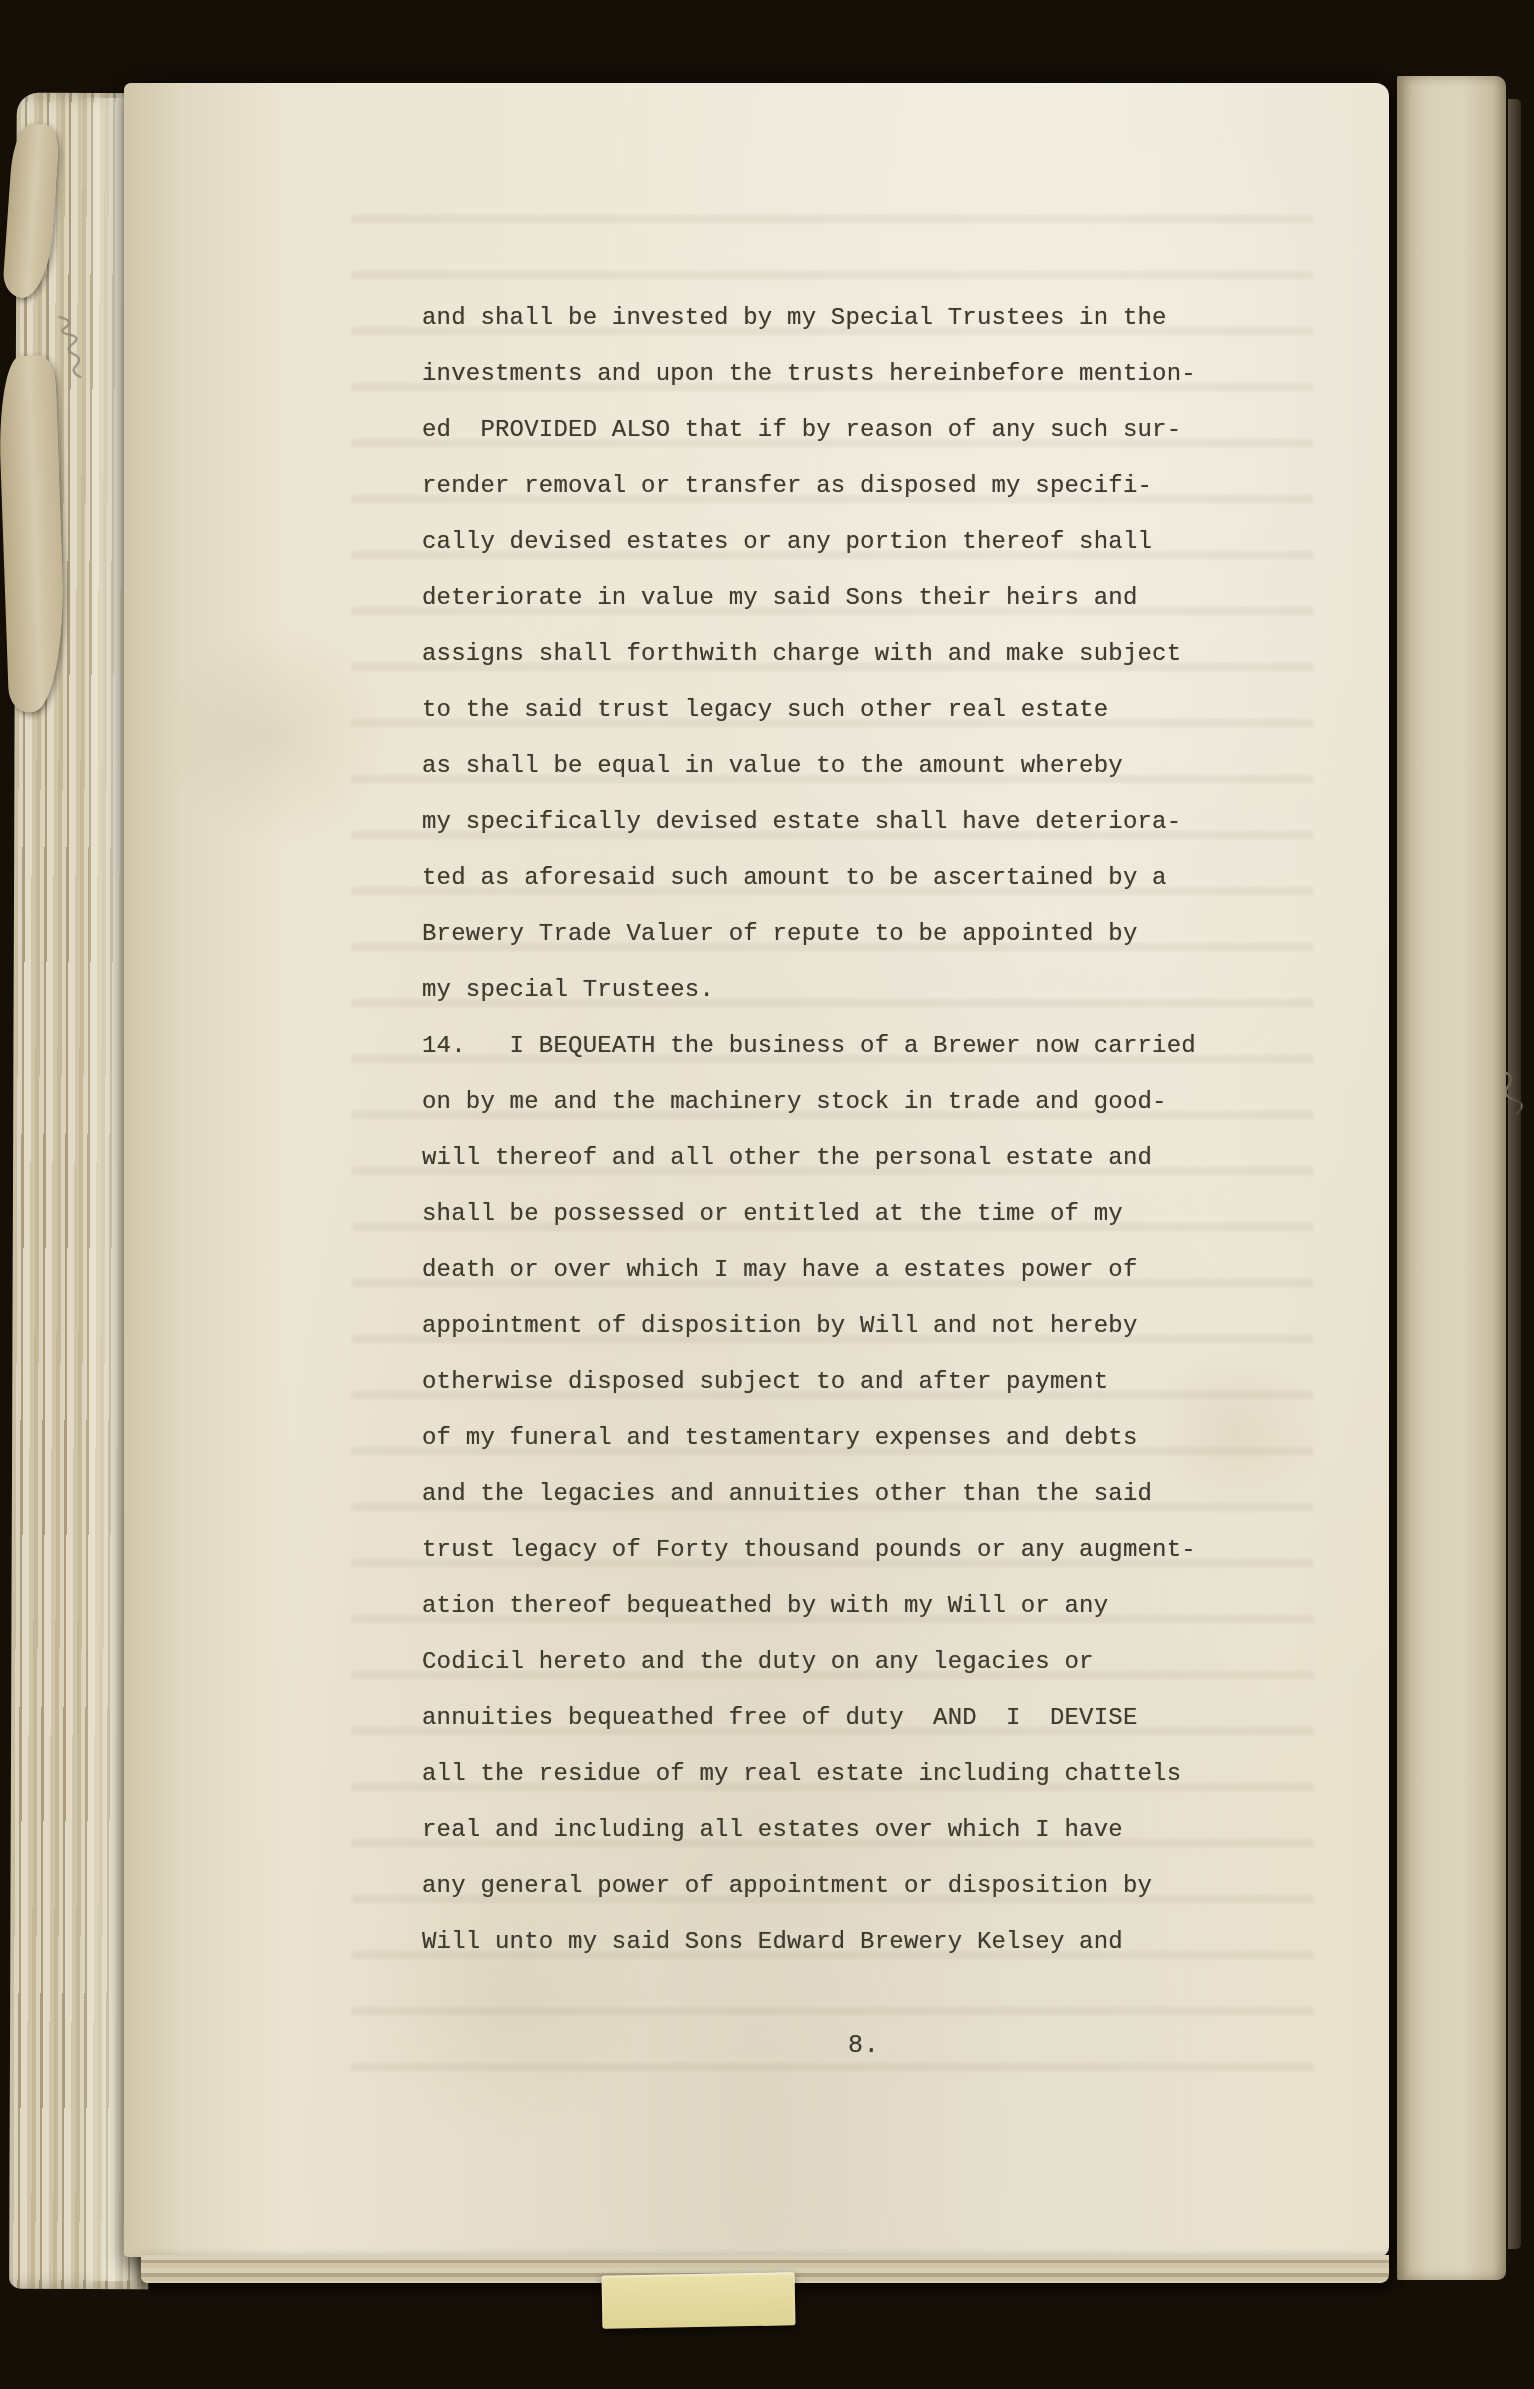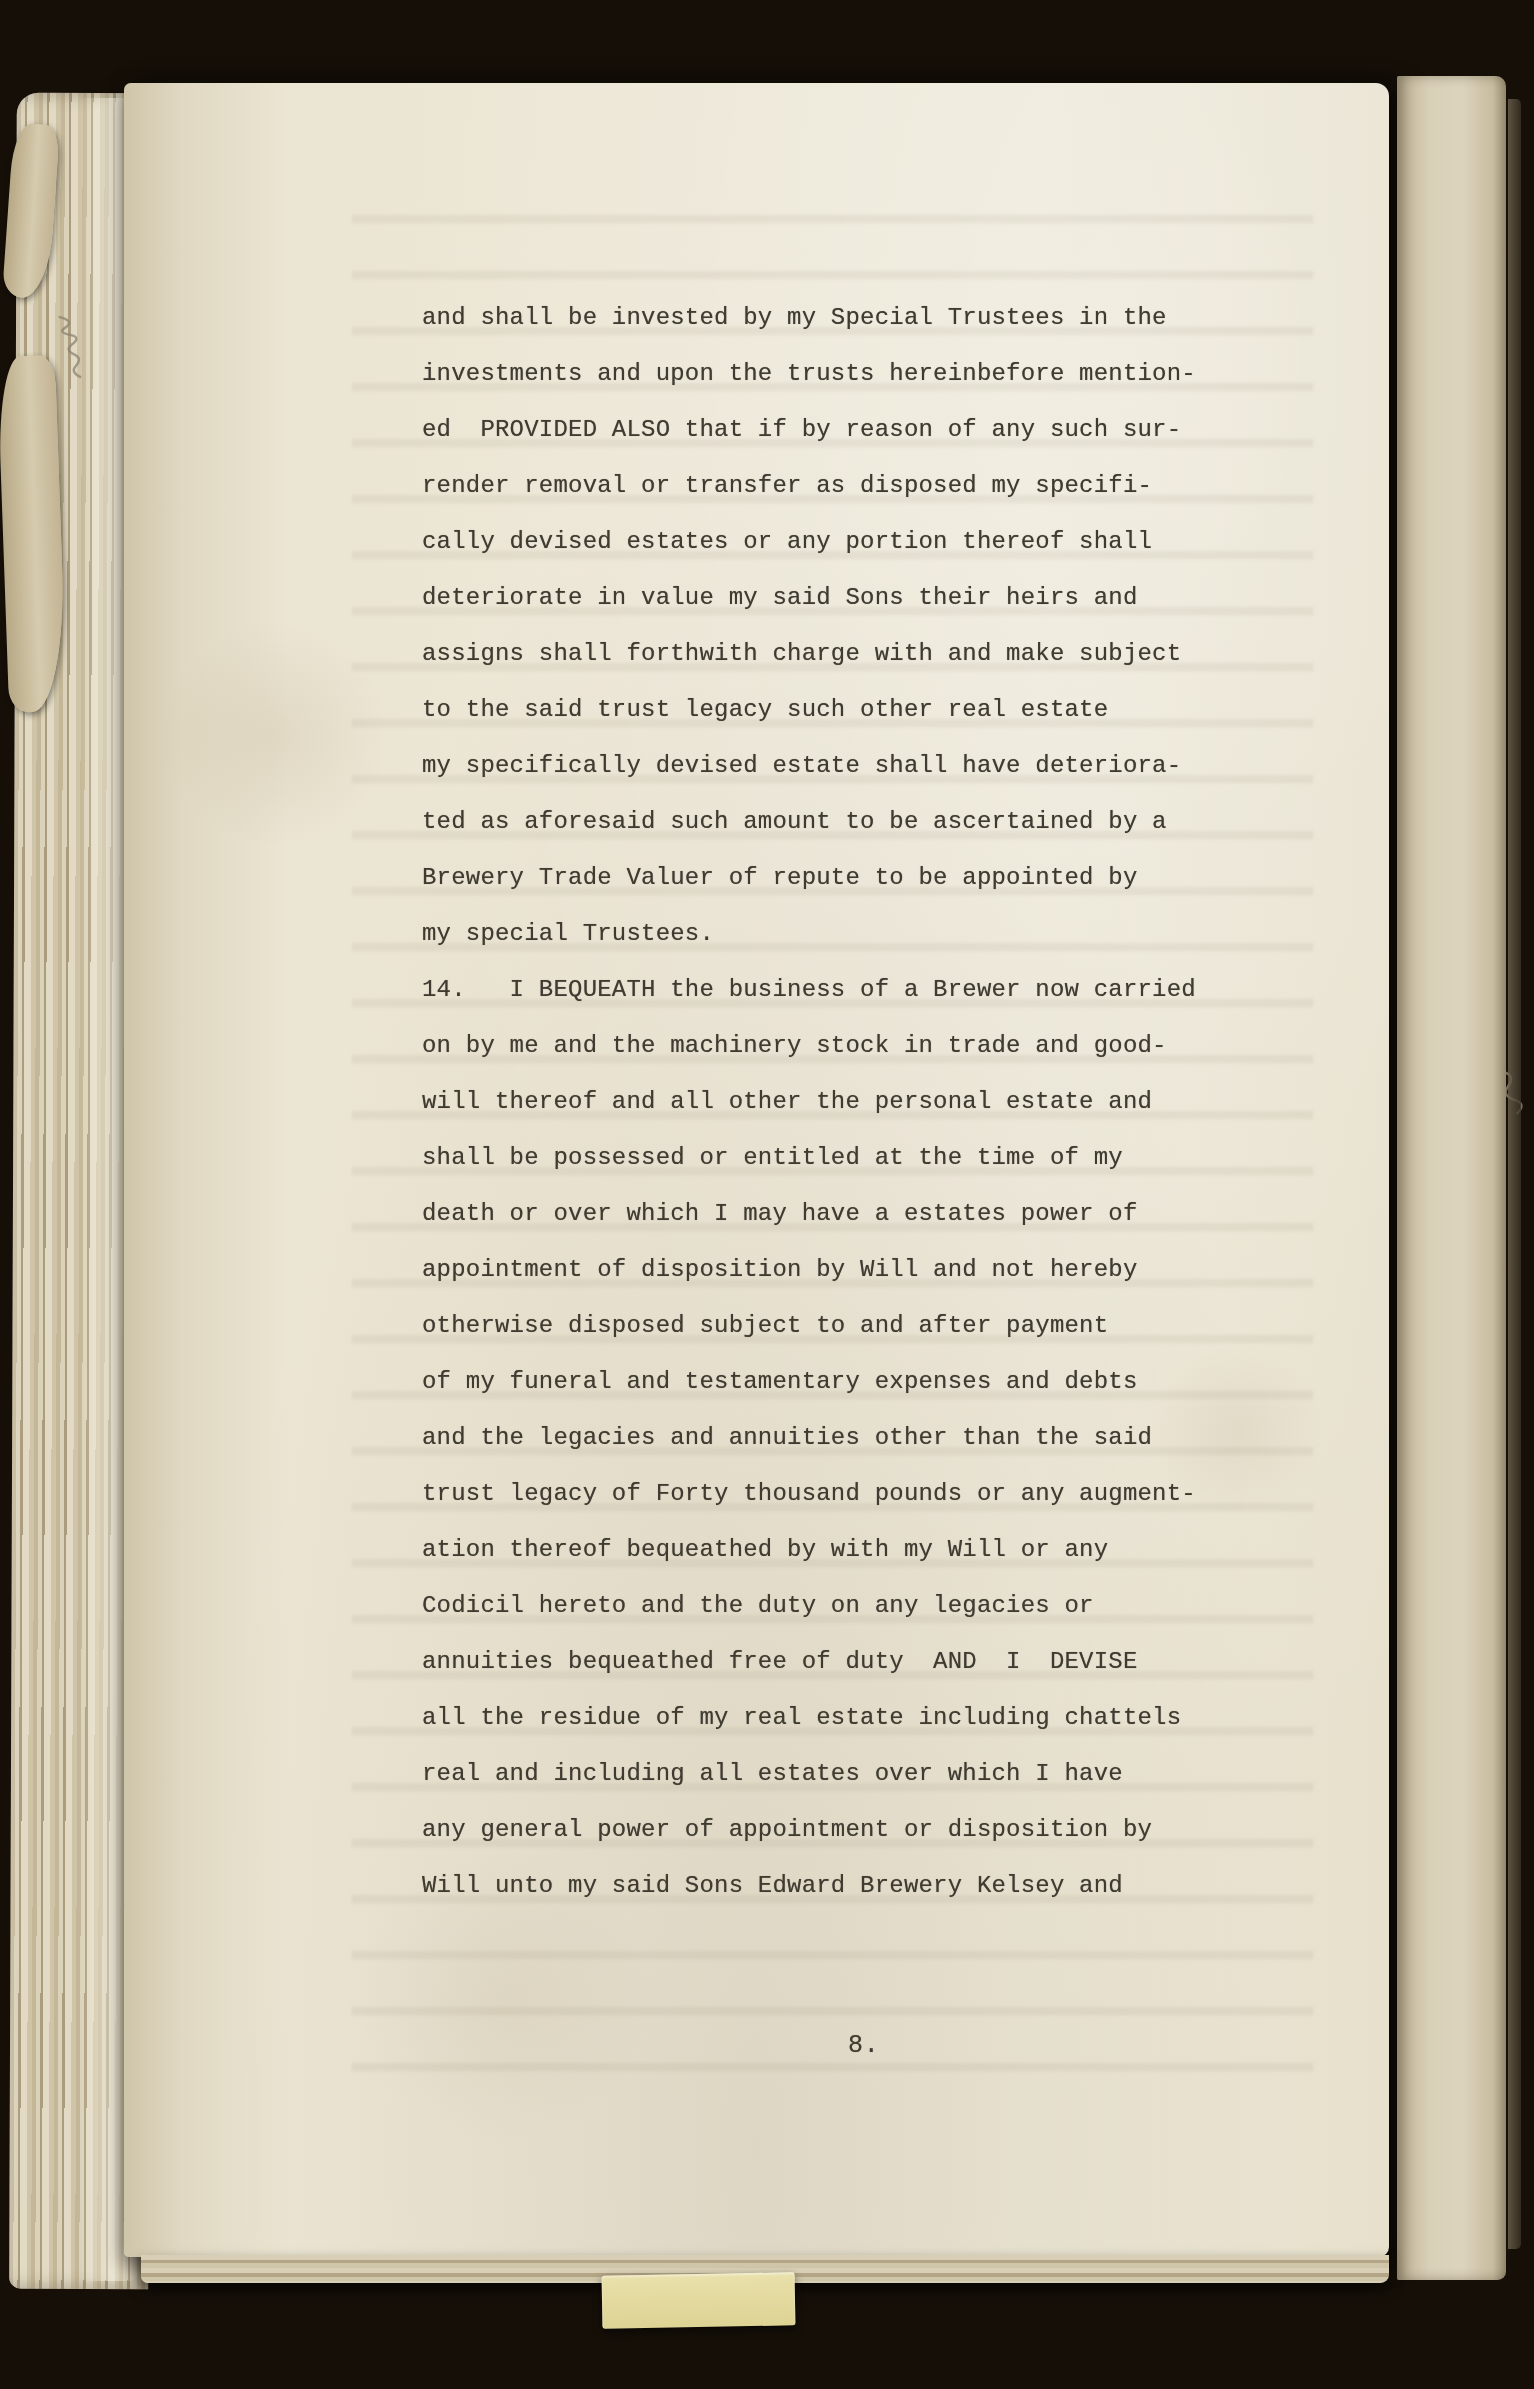--- a/index.html
+++ b/index.html
@@ -133,20 +133,21 @@
 
     <div class="text-block">
       <div class="line">and shall be invested by my Special Trustees in the</div>
       <div class="line">investments and upon the trusts hereinbefore mention-</div>
       <div class="line">ed  PROVIDED ALSO that if by reason of any such sur-</div>
       <div class="line">render removal or transfer as disposed my specifi-</div>
       <div class="line">cally devised estates or any portion thereof shall</div>
       <div class="line">deteriorate in value my said Sons their heirs and</div>
       <div class="line">assigns shall forthwith charge with and make subject</div>
       <div class="line">to the said trust legacy such other real estate</div>
+      <div class="line">as shall be equal in value to the amount whereby</div>
       <div class="line">my specifically devised estate shall have deteriora-</div>
       <div class="line">ted as aforesaid such amount to be ascertained by a</div>
       <div class="line">Brewery Trade Valuer of repute to be appointed by</div>
       <div class="line">my special Trustees.</div>
       <div class="line">14.   I BEQUEATH the business of a Brewer now carried</div>
       <div class="line">on by me and the machinery stock in trade and good-</div>
       <div class="line">will thereof and all other the personal estate and</div>
       <div class="line">shall be possessed or entitled at the time of my</div>
       <div class="line">death or over which I may have a estates power of</div>
       <div class="line">appointment of disposition by Will and not hereby</div>

